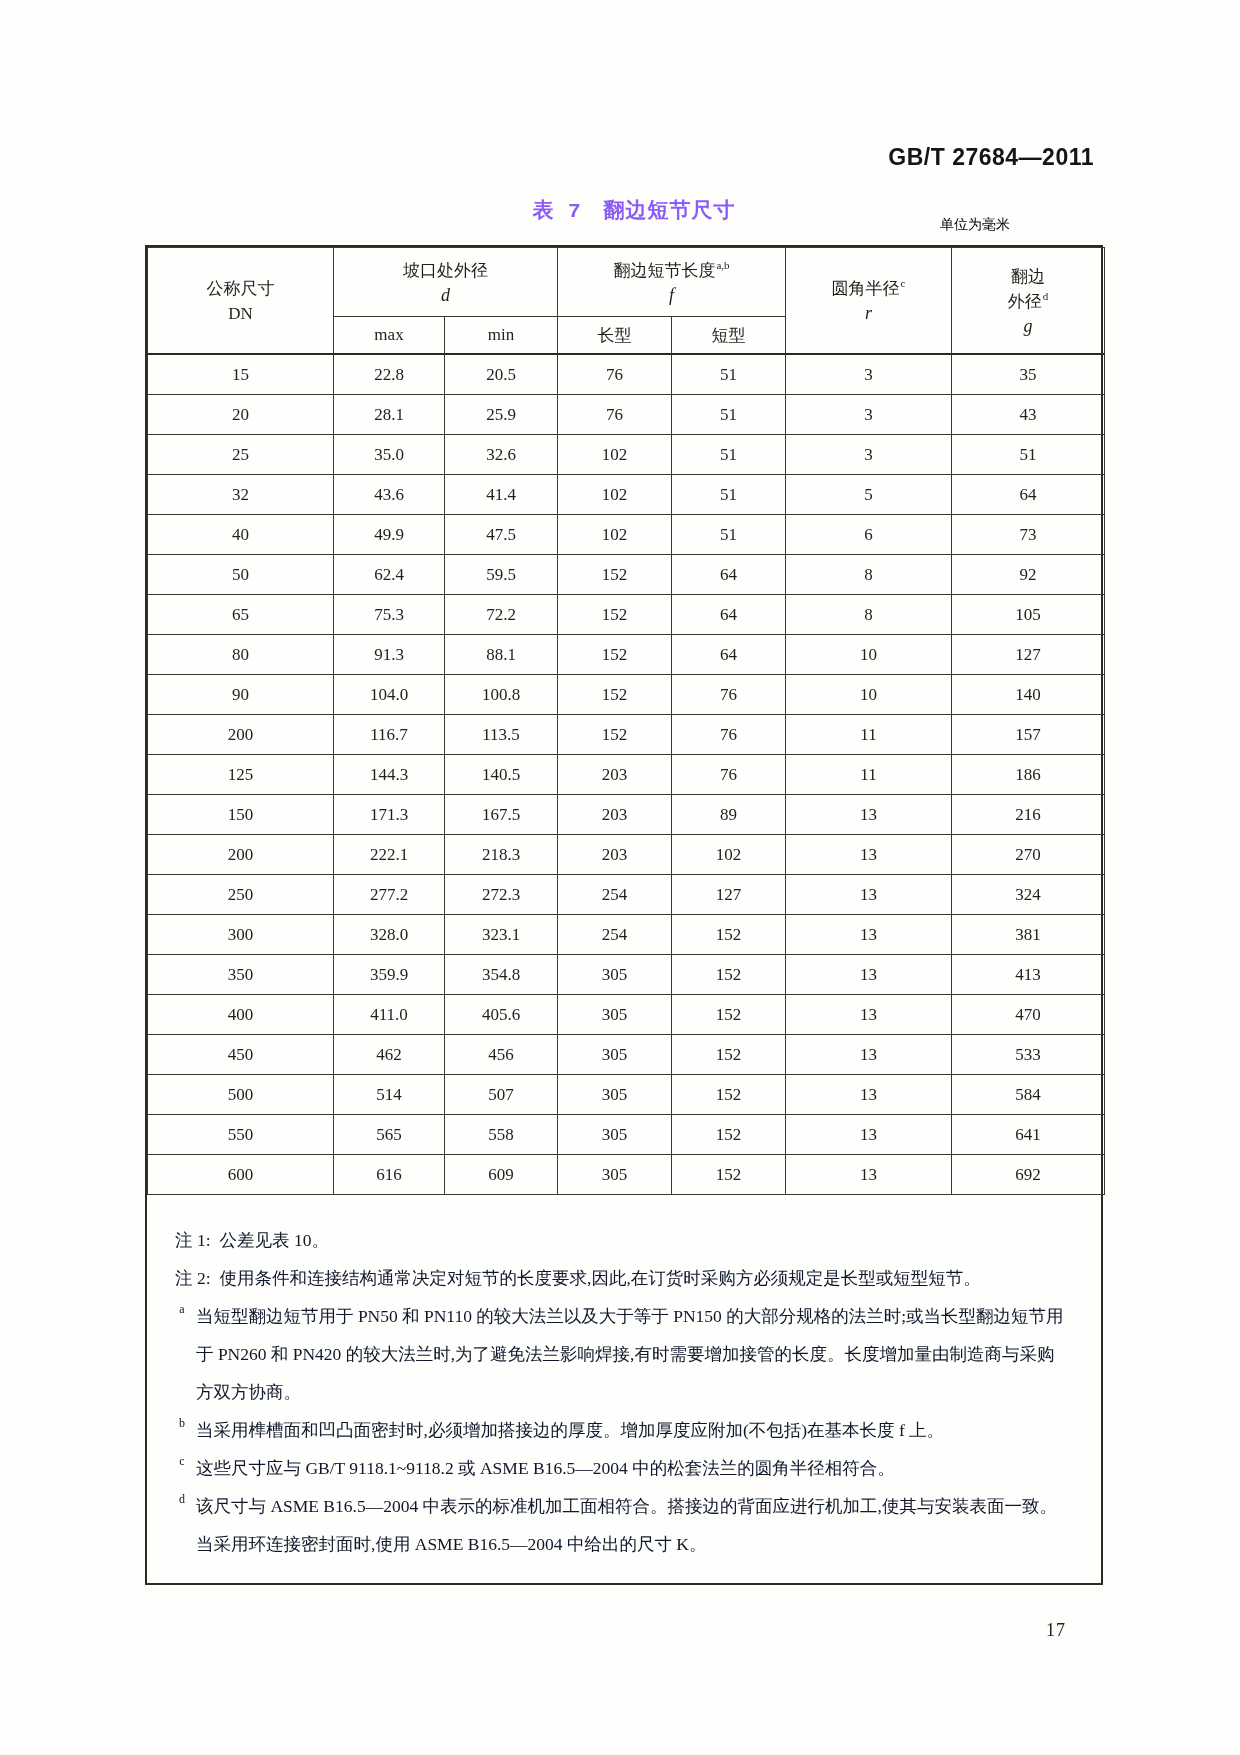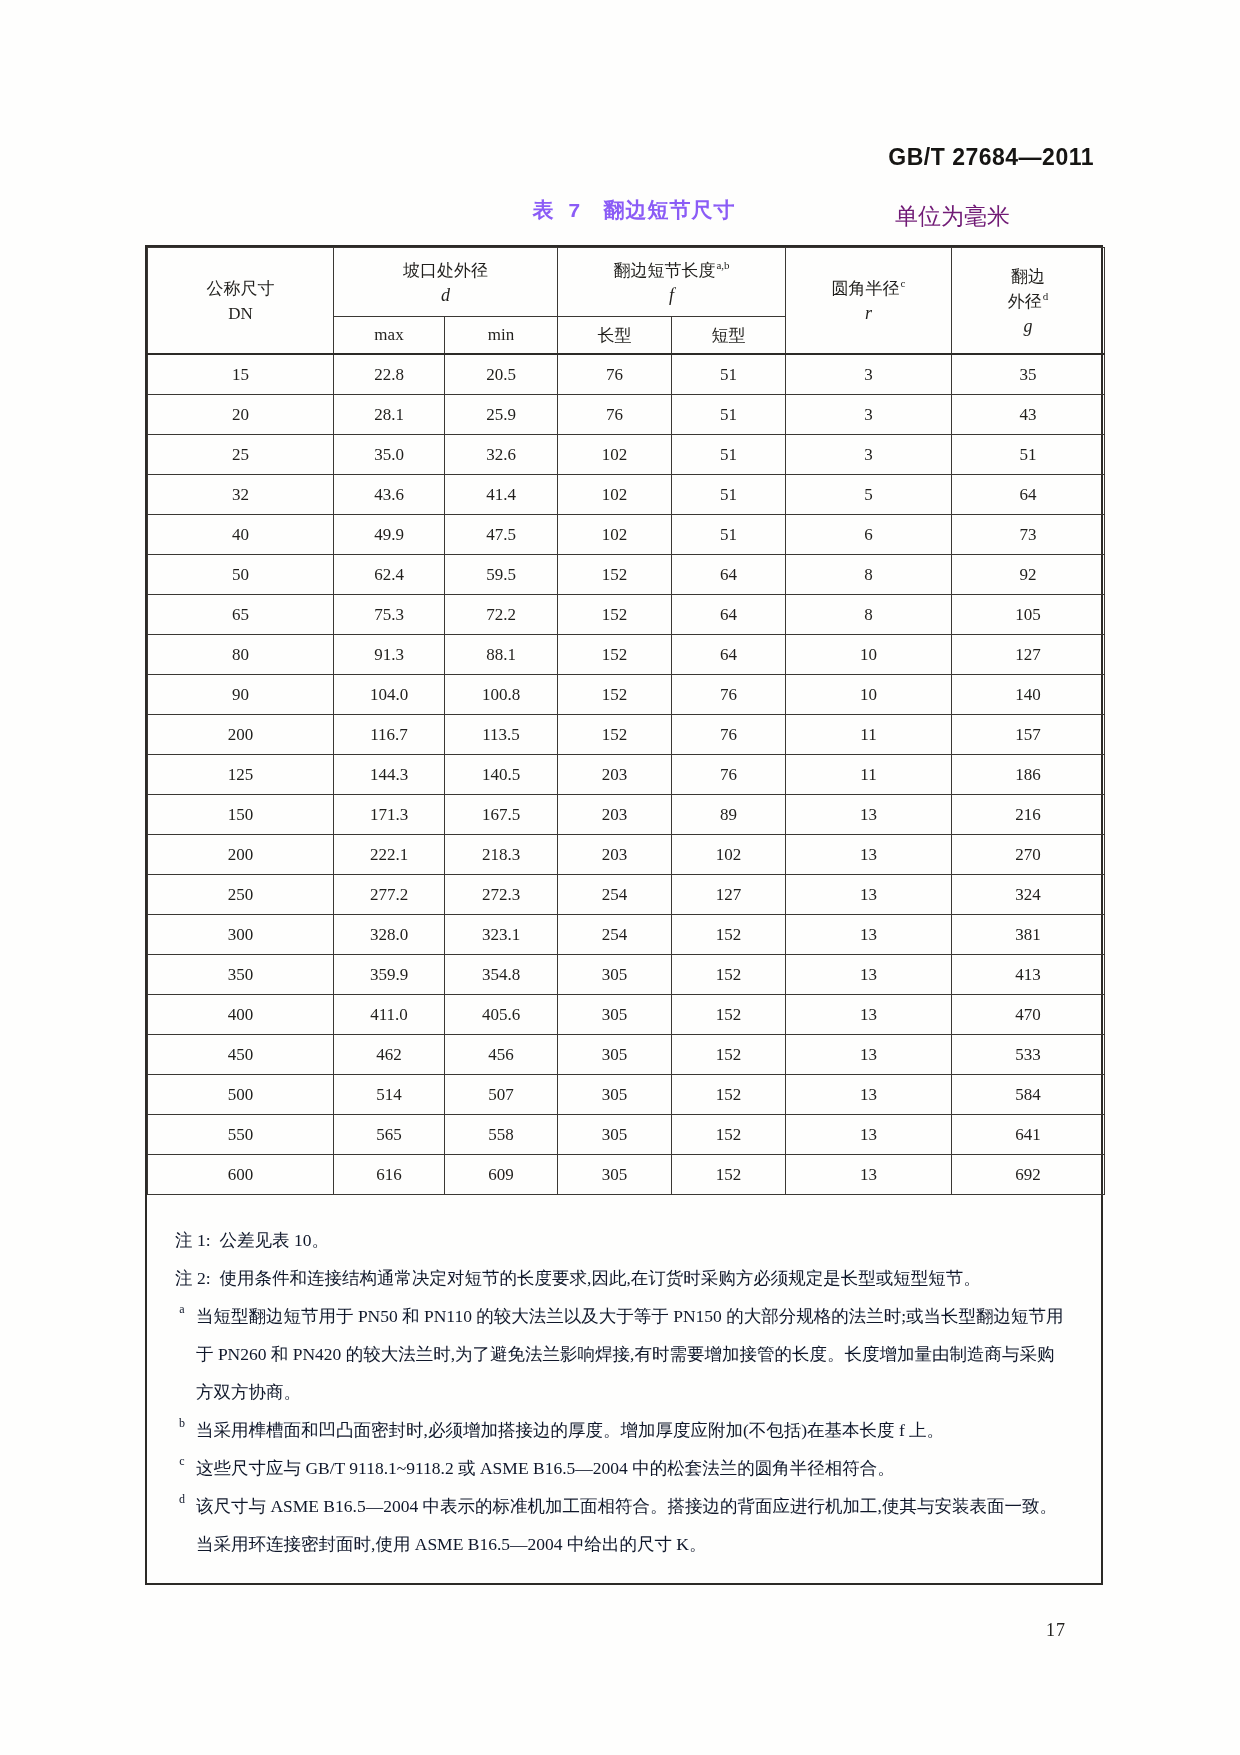--- a/index.html
+++ b/index.html
@@ -14,22 +14,22 @@
     position:absolute;top:144px;right:146px;
     font-family:"Liberation Sans","DejaVu Sans",sans-serif;
     font-weight:bold;font-size:23px;letter-spacing:0.5px;color:#161513;
   }
   .table-caption{
     position:absolute;top:196px;left:155px;width:958px;text-align:center;
     font-family:Liberation Mono, monospace;
     font-weight:bold;font-size:21px;color:#8b5cf6;letter-spacing:1px;
   }
   .unit-label{
-    position:absolute;top:201px;right:230px;
-    font-size:23px;color:#701a75;
+    position:absolute;top:216px;right:230px;
+    font-size:14px;color:#000000;
   }
 
   .table-frame{
     position:absolute;top:245px;left:145px;width:958px;height:1340px;
     border:2.5px solid #2c2a27;box-sizing:border-box;background:#fefefd;
   }
   table{border-collapse:collapse;table-layout:fixed;width:100%;}
   col.c-dn{width:186px;} col.c-max{width:111px;} col.c-min{width:113px;}
   col.c-long{width:114px;} col.c-short{width:114px;} col.c-r{width:166px;} col.c-g{width:153px;}
   th,td{

